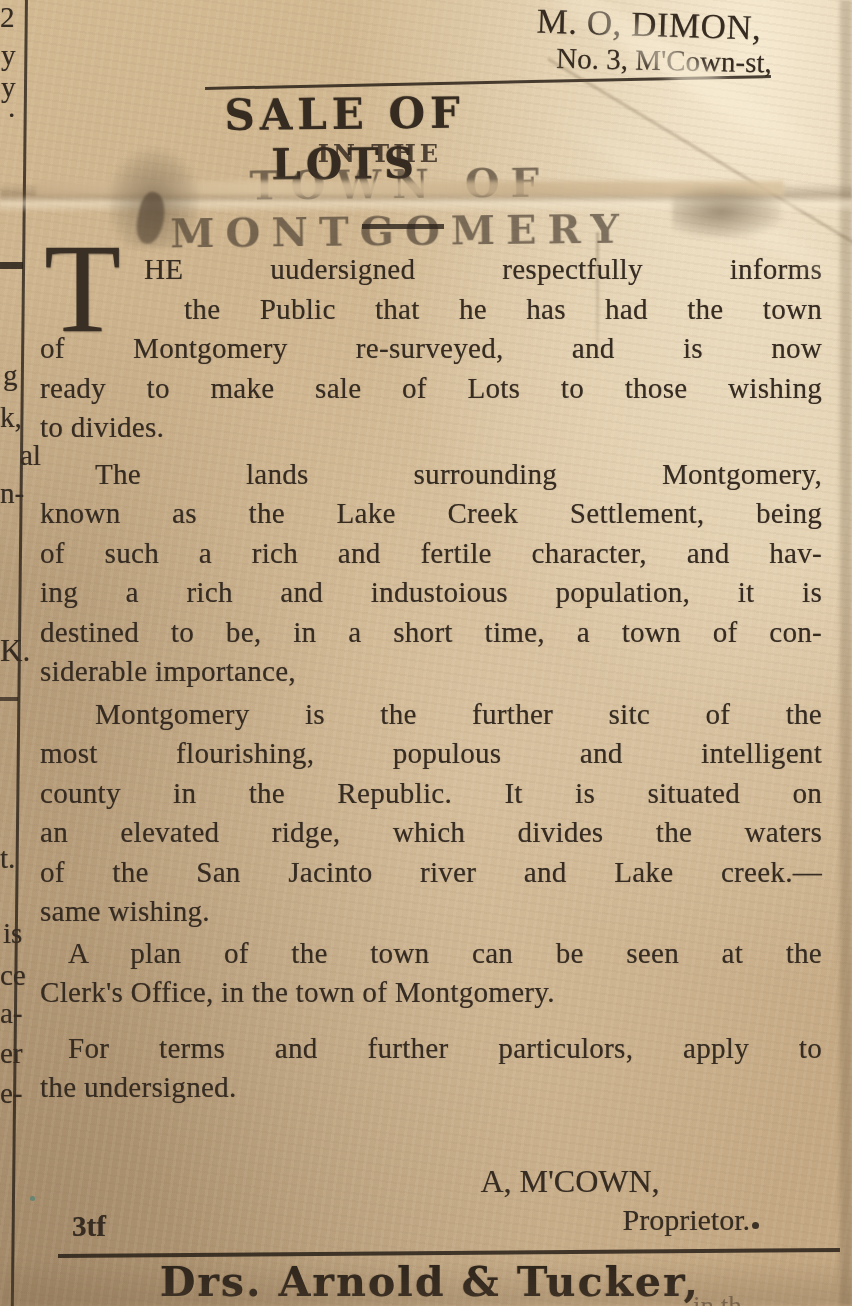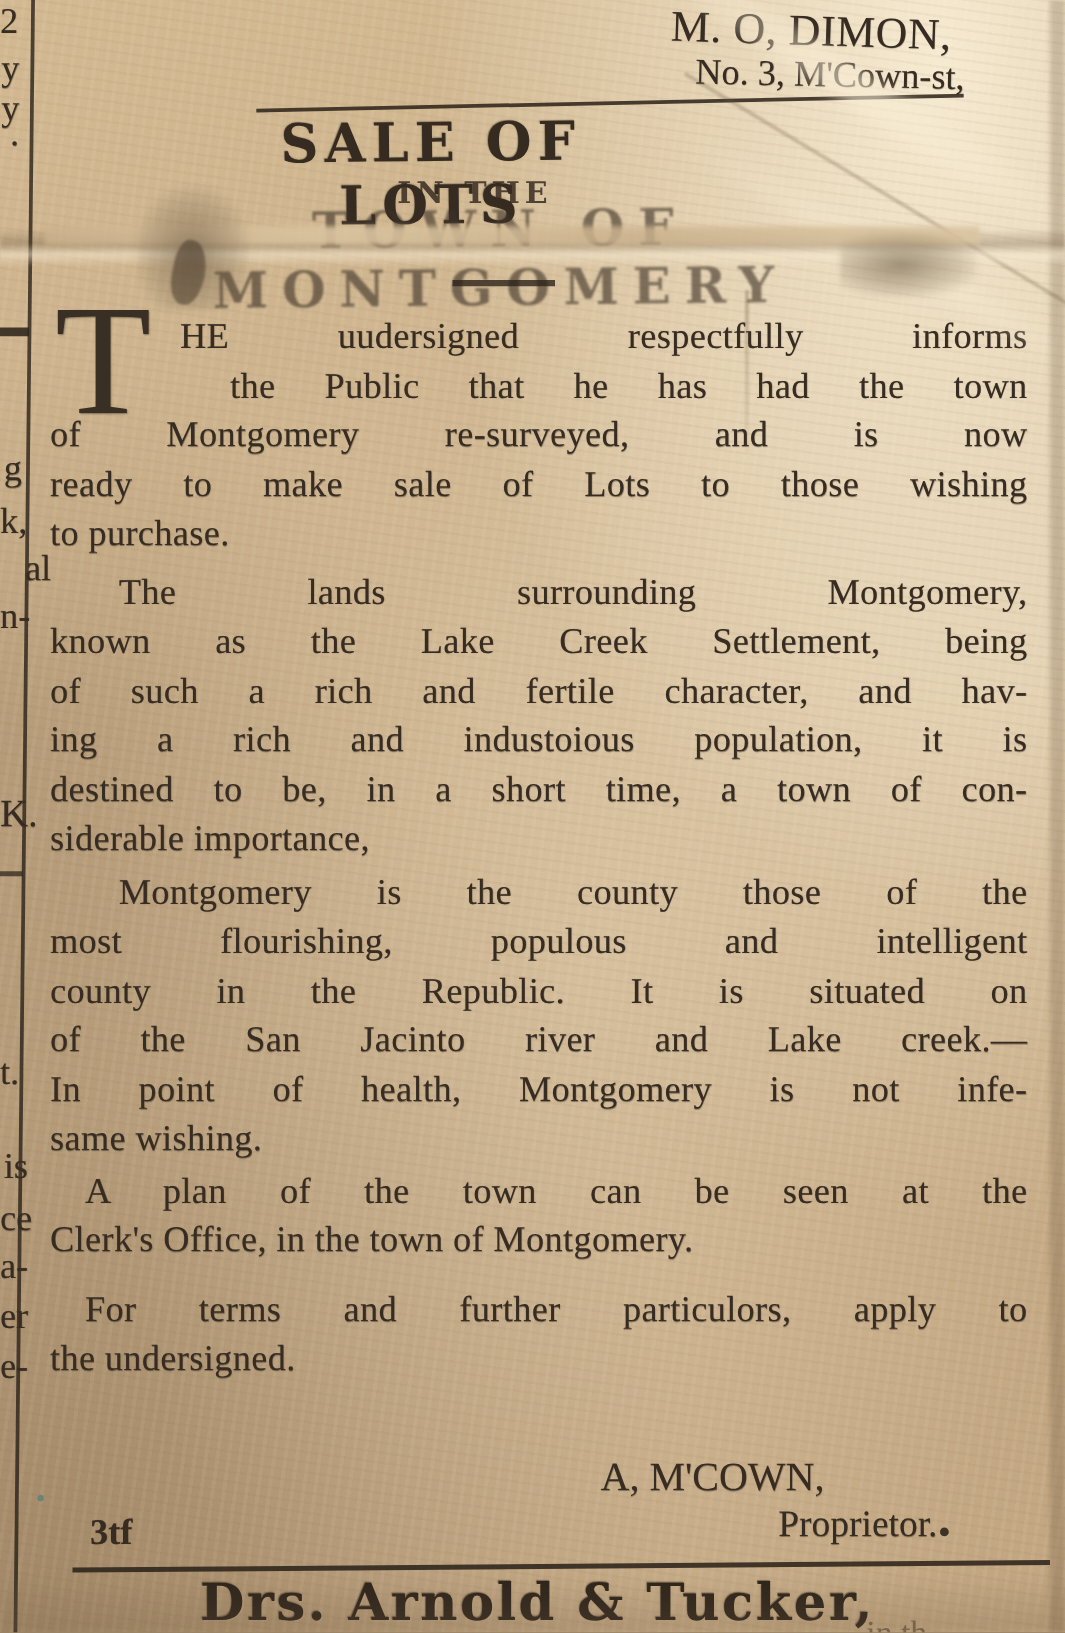--- a/index.html
+++ b/index.html
@@ -131,36 +131,36 @@
   <div class="txt display head3">TOWN OF MONTGOMERY</div>
   <div class="fx head-dash"></div>
 
   <div class="txt dropcap">T</div>
   <div class="txt ink article">
     <div class="para p1">
       <div class="line j ind-dc1">HE uudersigned respectfully informs</div>
       <div class="line j ind-dc2">the Public that he has had the town</div>
       <div class="line j">of Montgomery re-surveyed, and is now</div>
       <div class="line j">ready to make sale of Lots to those wishing</div>
-      <div class="line l">to purchase.</div>
+      <div class="line l">to divides.</div>
     </div>
     <div class="para p2">
       <div class="line j ind55">The lands surrounding Montgomery,</div>
       <div class="line j">known as the Lake Creek Settlement, being</div>
       <div class="line j">of such a rich and fertile character, and hav-</div>
       <div class="line j">ing a rich and industoious population, it is</div>
       <div class="line j">destined to be, in a short time, a town of con-</div>
       <div class="line l">siderable importance,</div>
     </div>
     <div class="para p3">
-      <div class="line j ind55">Montgomery is the county those of the</div>
+      <div class="line j ind55">Montgomery is the further sitc of the</div>
       <div class="line j">most flourishing, populous and intelligent</div>
       <div class="line j">county in the Republic.  It is situated on</div>
+      <div class="line j">an elevated ridge, which divides the waters</div>
       <div class="line j">of the San Jacinto river and  Lake creek.—</div>
-      <div class="line j">In point of health, Montgomery is not infe-</div>
       <div class="line l">same wishing.</div>
     </div>
     <div class="para p4">
       <div class="line j ind28">A plan of the town can be seen at the</div>
       <div class="line l">Clerk's Office, in the town of Montgomery.</div>
     </div>
     <div class="para p5">
       <div class="line j ind28">For terms and further particulors, apply to</div>
       <div class="line l">the undersigned.</div>
     </div>

